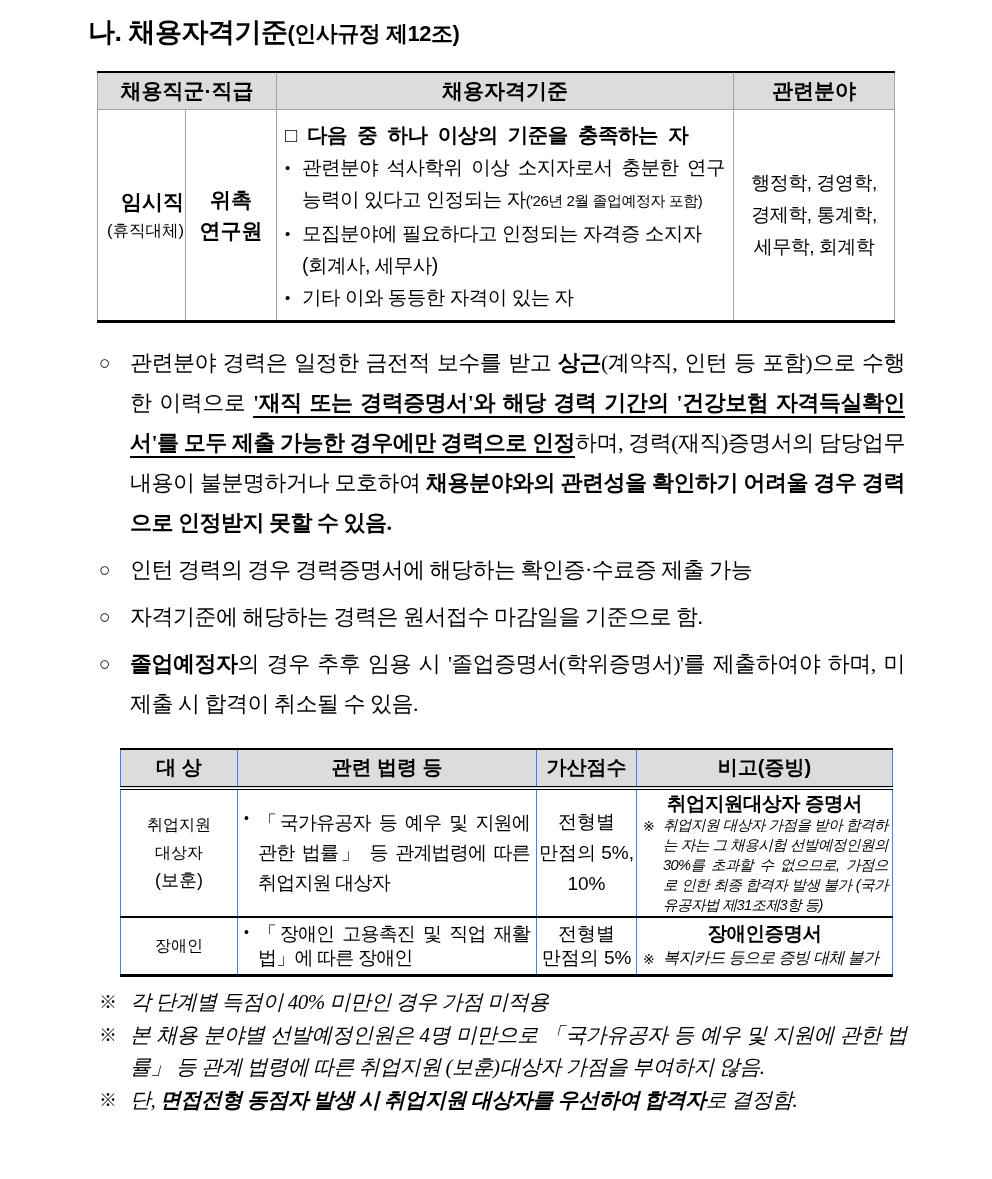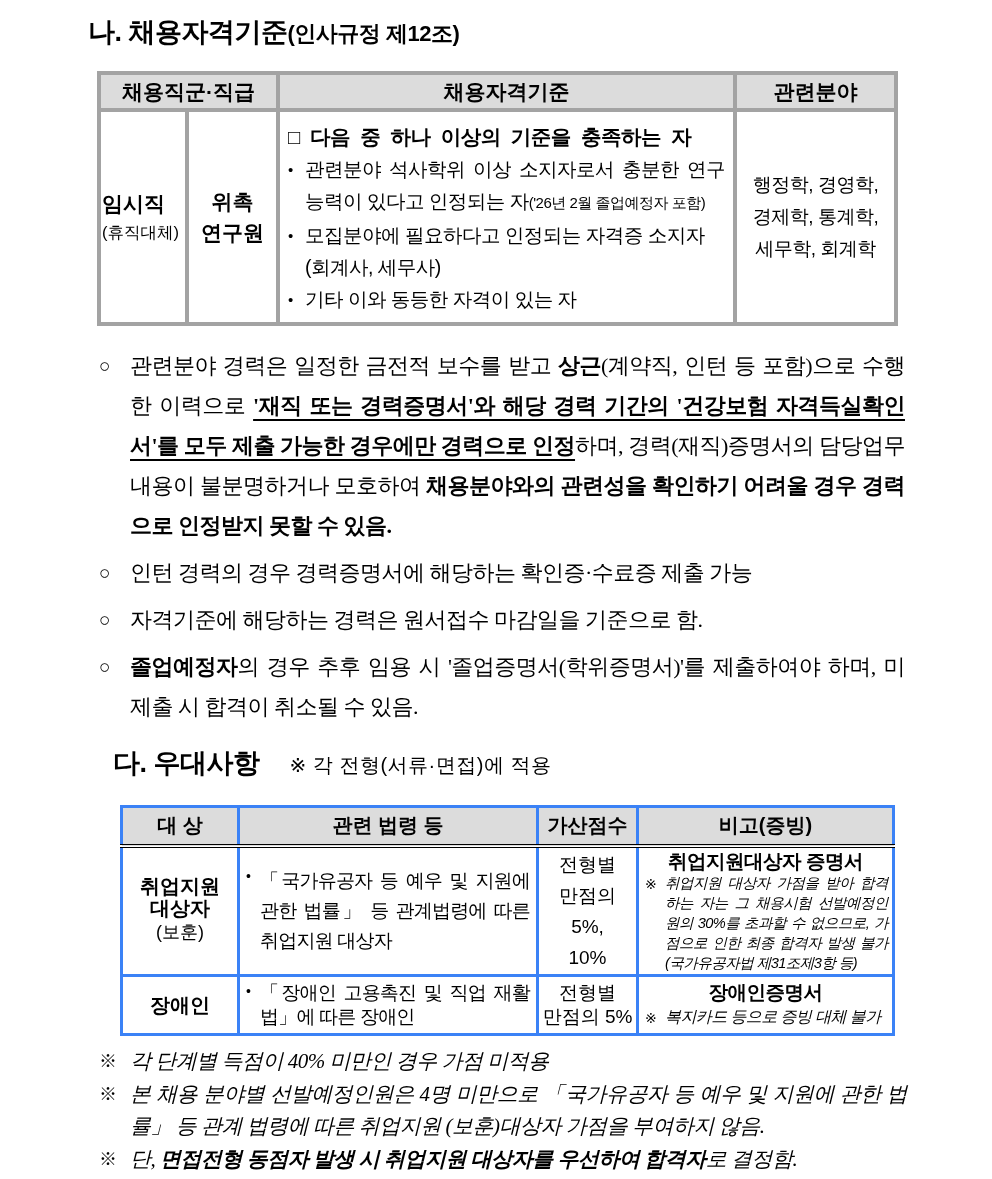--- a/index.html
+++ b/index.html
@@ -14,23 +14,23 @@
   .sec-heading{margin:14px 0 0 88px;font-weight:bold;font-size:27px;letter-spacing:-0.5px;}
   .sec-heading .suffix{font-size:22px;}
   .sec-heading-c{margin:18px 0 0 113px;display:flex;align-items:baseline;}
   .sec-heading-c .h-main{font-weight:bold;font-size:27px;letter-spacing:-0.5px;}
   .sec-heading-c .h-sub{font-size:20px;margin-left:30px;letter-spacing:0.5px;}
 
   
   table{border-collapse:collapse;}
   .tbl1{margin:21px 0 0 97px;width:797px;table-layout:fixed;
         border:1px solid #000;border-top:2px solid #000;border-bottom:3px solid #000;}
-  .tbl1 th,.tbl1 td{border:4px solid #a3a3a3;vertical-align:middle;box-sizing:border-box;}
+  .tbl1 th,.tbl1 td{border:1px solid #a3a3a3;vertical-align:middle;box-sizing:border-box;}
   .tbl1 th{background:#dcdcdc;font-weight:bold;font-size:21px;height:37px;text-align:center;}
-  .cell-job{width:88px;text-align:left;}
+  .cell-job{width:88px;text-align:right;}
   .cell-job .job-name{font-weight:bold;font-size:21px;line-height:30px;}
   .cell-job .job-note{font-size:16.5px;line-height:26px;}
   .cell-pos{width:91px;text-align:center;font-weight:bold;font-size:21px;line-height:31px;white-space:pre-line;}
   .cell-crit{width:457px;padding:9px 8px 6px 8px;vertical-align:top;}
   .crit-head{font-weight:bold;font-size:20.5px;line-height:32px;word-spacing:5px;letter-spacing:-0.5px;}
   .t1-item{display:flex;font-size:19.5px;line-height:32px;letter-spacing:-0.5px;}
   .t1-bullet{width:17px;flex:0 0 17px;text-align:left;font-size:15px;padding-top:1px;}
   .t1-text{flex:1;text-align:justify;white-space:pre-line;}
   .t1-small{font-size:15px;}
   .cell-fields{width:161px;text-align:center;font-size:19px;line-height:32px;white-space:pre-line;letter-spacing:-0.5px;}
@@ -40,30 +40,30 @@
   .para{display:flex;margin-bottom:7px;}
   .p-marker{flex:0 0 31px;width:31px;font-size:19px;line-height:40px;}
   .p-text{flex:1;font-size:22px;line-height:40px;text-align:justify;letter-spacing:-0.5px;}
   .p-text.noj{text-align:left;}
   .b{font-weight:bold;}
   .bu{font-weight:bold;text-decoration:underline;text-underline-offset:6px;text-decoration-thickness:1.5px;}
 
   
   .tbl2{margin:24px 0 0 120px;width:772px;table-layout:fixed;
         border:1px solid #000;border-top:2px solid #000;border-bottom:3px solid #000;}
-  .tbl2 th,.tbl2 td{border:3px solid #3b82f6;vertical-align:middle;box-sizing:border-box;}
+  .tbl2 th,.tbl2 td{border:1px solid #3b82f6;vertical-align:middle;box-sizing:border-box;}
   .tbl2 th{background:#dcdcdc;font-weight:bold;font-size:20px;height:39px;text-align:center;border-bottom:4px double #000;}
   .c-target{width:117px;text-align:center;}
   .c-law{width:299px;}
   .c-points{width:100px;text-align:center;font-size:19px;white-space:pre-line;}
   .c-note{width:256px;vertical-align:top;}
   .row1 td{height:128px;}
   .row1{border-top:2px solid #000;}
   .row2 td{height:50px;border-top:2px solid #000;}
-  .target-name{font-weight:bold;font-size:20px;line-height:22px;white-space:pre-line;}
+  .target-name{font-weight:normal;font-size:16px;line-height:28px;white-space:pre-line;}
   .target-note{font-size:18px;line-height:27px;}
   .law-wrap{display:flex;padding:3px 5px;}
   .law-bullet{flex:0 0 14px;width:14px;font-size:14px;padding-top:2px;}
   .law-text{flex:1;font-size:19px;line-height:30px;text-align:justify;letter-spacing:-0.8px;}
   .row1 .c-points{line-height:31px;}
   .row2 .c-points{line-height:24px;}
   .row2 .law-text{line-height:24px;}
   .note-title{text-align:center;font-weight:bold;font-size:19.5px;line-height:24px;letter-spacing:-0.5px;}
   .note-body{display:flex;padding:0 3px 0 5px;}
   .nb-marker{flex:0 0 20px;width:20px;font-size:14px;line-height:20px;padding-top:1px;}
@@ -147,24 +147,20 @@
     <div class="para">
       <span class="p-marker">○</span>
       <span class="p-text noj">자격기준에 해당하는 경력은 원서접수 마감일을 기준으로 함.</span>
     </div>
     <div class="para">
       <span class="p-marker">○</span>
       <span class="p-text"><span class="b">졸업예정자</span><span>의 경우 추후 임용 시 '졸업증명서(학위증명서)'를 제출하여야 하며, 미제출 시 합격이 취소될 수 있음.</span></span>
     </div>
   </div>
 
-  <div class="sec-heading-c">
-    <span class="h-main sans"><span>다.</span> <span>우대사항</span></span>
-    <span class="h-sub sans">※ 각 전형(서류·면접)에 적용</span>
-  </div>
 
   <table class="tbl2 sans">
     <colgroup>
         <col style="width:117px">
         <col style="width:299px">
         <col style="width:100px">
         <col style="width:256px">
       </colgroup>
     <thead>
       <tr>

